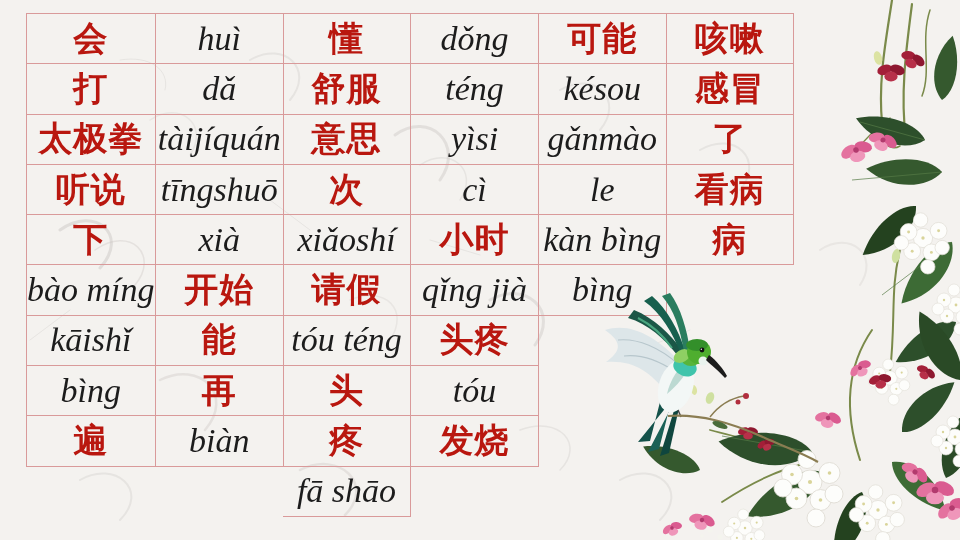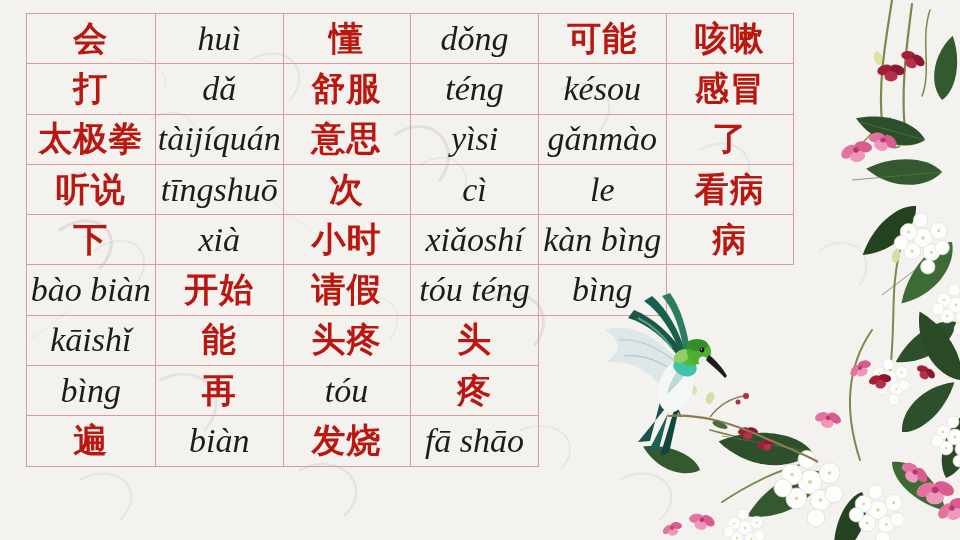--- a/index.html
+++ b/index.html
@@ -77,41 +77,42 @@
         <div class="cell hanzi">会</div>
         <div class="cell pinyin">huì</div>
         <div class="cell hanzi">打</div>
         <div class="cell pinyin">dǎ</div>
         <div class="cell hanzi">太极拳</div>
         <div class="cell pinyin">tàijíquán</div>
         <div class="cell hanzi">听说</div>
         <div class="cell pinyin">tīngshuō</div>
         <div class="cell hanzi">下</div>
         <div class="cell pinyin">xià</div>
-        <div class="cell pinyin">bào biàn</div>
+        <div class="cell pinyin">bào míng</div>
         <div class="cell hanzi">开始</div>
         <div class="cell pinyin">kāishǐ</div>
         <div class="cell hanzi">能</div>
         <div class="cell pinyin">bìng</div>
         <div class="cell hanzi">再</div>
         <div class="cell hanzi">遍</div>
         <div class="cell pinyin">biàn</div>
       </div>
     <div class="vocab-group" style="left:283px;top:13px;width:256px">
         <div class="cell hanzi">懂</div>
         <div class="cell pinyin">dǒng</div>
         <div class="cell hanzi">舒服</div>
         <div class="cell pinyin">téng</div>
         <div class="cell hanzi">意思</div>
         <div class="cell pinyin">yìsi</div>
         <div class="cell hanzi">次</div>
         <div class="cell pinyin">cì</div>
+        <div class="cell pinyin">xiǎoshí</div>
         <div class="cell hanzi">小时</div>
-        <div class="cell pinyin">xiǎoshí</div>
         <div class="cell hanzi">请假</div>
+        <div class="cell pinyin">qǐng jià</div>
         <div class="cell pinyin">tóu téng</div>
         <div class="cell hanzi">头疼</div>
         <div class="cell hanzi">头</div>
         <div class="cell pinyin">tóu</div>
         <div class="cell hanzi">疼</div>
         <div class="cell hanzi">发烧</div>
         <div class="cell pinyin">fā shāo</div>
       </div>
     <div class="vocab-group" style="left:539px;top:13px;width:255px">
         <div class="cell hanzi">可能</div>

